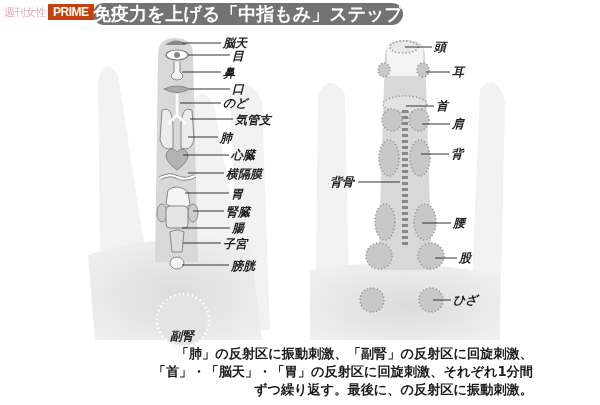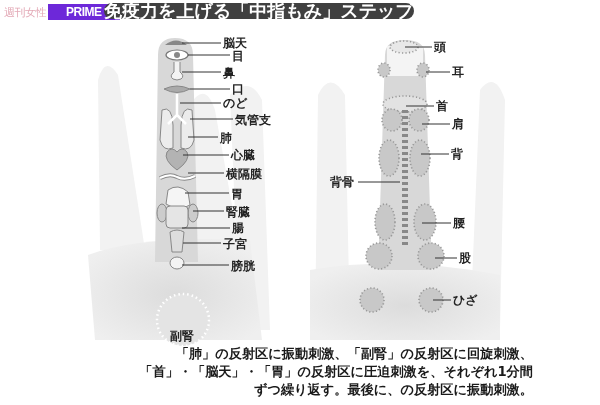--- a/index.html
+++ b/index.html
@@ -7,34 +7,34 @@
     width: 600px; height: 405px; position: relative; overflow: hidden;
     background: #ffffff;
     font-family: "DejaVu Sans", "Liberation Sans", sans-serif;
   }
   .logo {
     position: absolute; left: 2px; top: 3px; height: 18px;
     display: flex; align-items: center; font-size: 11px; letter-spacing: -0.5px;
   }
   .logo .ja { color: #e3a9b6; font-weight: normal; padding: 0 2px; }
   .logo .prime {
-    background: #6d28d9; color: #fff; font-weight: bold; padding: 1px 18px;
+    background: #c2410c; color: #fff; font-weight: bold; padding: 1px 5px;
     font-family: "Liberation Sans", sans-serif; font-size: 12px;
   }
   .title-bar {
-    position: absolute; left: 104px; top: 3px; width: 310px; height: 16px;
-    background: #404040; border-radius: 14px;
+    position: absolute; left: 93px; top: 3px; width: 310px; height: 22px;
+    background: #737373; border-radius: 14px;
     color: #fff; font-weight: bold; font-size: 18px;
     display: flex; align-items: center; justify-content: center;
     letter-spacing: 0px;
   }
   svg.art { position: absolute; left: 0; top: 0; }
   .lbl {
     position: absolute; font-size: 12px; color: #222; font-weight: bold;
-    white-space: nowrap; line-height: 14px;
+    white-space: nowrap; line-height: 14px; font-style: italic;
   }
   .caption {
     position: absolute; left: 113px; top: 345px; width: 420px;
     font-size: 13.2px; color: #1a1a1a; line-height: 18px; font-weight: bold;
   }
   .caption div { white-space: nowrap; text-align: right; }
 </style>
 </head>
 <body>
 
@@ -197,15 +197,15 @@
 <span class="lbl" style="left:436px;top:99px">首</span>
 <span class="lbl" style="left:452px;top:117px">肩</span>
 <span class="lbl" style="left:451px;top:147px">背</span>
 <span class="lbl" style="left:330px;top:175px">背骨</span>
 <span class="lbl" style="left:453px;top:216px">腰</span>
 <span class="lbl" style="left:459px;top:251px">股</span>
 <span class="lbl" style="left:453px;top:293px">ひざ</span>
 
 <div class="caption">
   <div>「肺」の反射区に振動刺激、「副腎」の反射区に回旋刺激、</div>
-  <div>「首」・「脳天」・「胃」の反射区に圧迫刺激を、それぞれ1分間</div>
+  <div>「首」・「脳天」・「胃」の反射区に回旋刺激、それぞれ1分間</div>
   <div style="margin-left:-8px">ずつ繰り返す。最後に、の反射区に振動刺激。</div>
 </div>
 
 </body></html>

